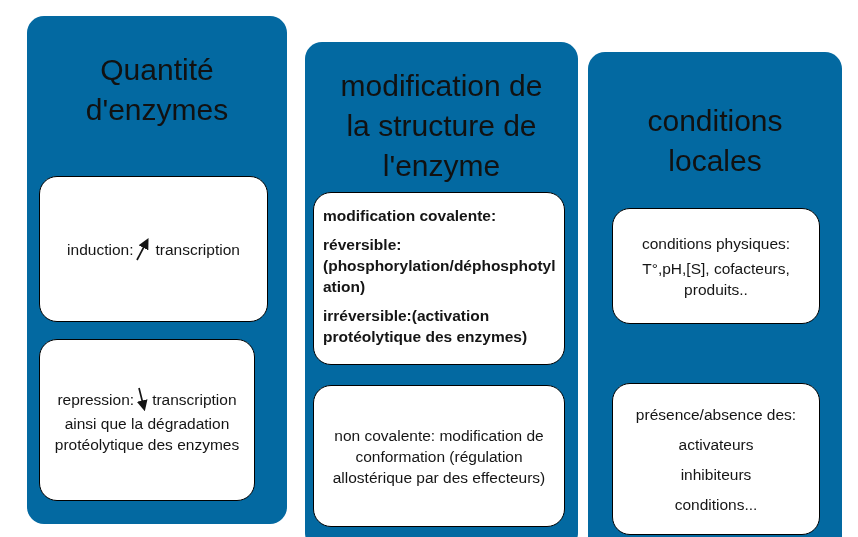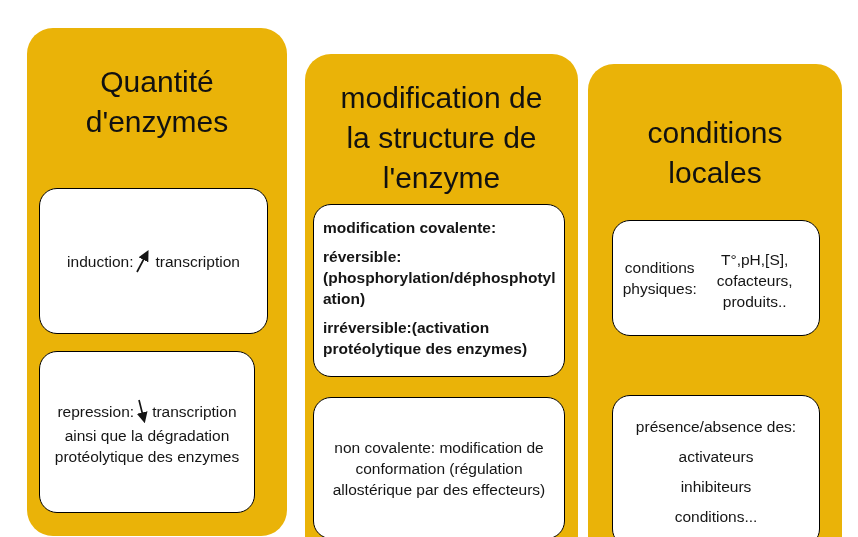--- a/index.html
+++ b/index.html
@@ -7,24 +7,24 @@
     position: relative;
     width: 858px;
     height: 537px;
     background: #ffffff;
     font-family: "Liberation Sans", sans-serif;
     color: #151515;
     overflow: hidden;
   }
   .col {
     position: absolute;
-    top: 28px;
+    top: 16px;
     height: 508px;
-    background: #eab308;
-    border-radius: 26px;
+    background: #0369a1;
+    border-radius: 17px;
   }
   .col-1 { left: 27px;  width: 260px; }
   .col-2 { left: 305px; width: 273px; margin-top: 26px; }
   .col-3 { left: 588px; width: 254px; margin-top: 36px; }
 
   .col-title {
     margin: 0 auto;
     font-size: 30px;
     font-weight: 400;
     line-height: 40px;
@@ -58,21 +58,21 @@
   
   .box-c2b1 { left: 8px; top: 150px; width: 252px; height: 173px;
               padding: 12px 8px 8px 9px; overflow-wrap: break-word; font-weight: bold; }
   .box-c2b1 p + p { margin-top: 8px; }
   .box-c2b2 { left: 8px; top: 343px; width: 252px; height: 142px;
               display: flex; align-items: center; justify-content: center;
               text-align: center; padding: 0 10px; }
 
   
   .box-c3b1 { left: 24px; top: 156px; width: 208px; height: 116px;
-              display: flex; flex-direction: row; align-items: center;
+              display: flex; flex-direction: column; align-items: center;
               justify-content: center; text-align: center; padding: 2px 8px; }
   .box-c3b1 p + p { margin-top: 4px; }
   .box-c3b2 { left: 24px; top: 331px; width: 208px; height: 152px;
               display: flex; flex-direction: column; align-items: center;
               justify-content: center; text-align: center; }
   .box-c3b2 p + p { margin-top: 9px; }
 </style>
 </head>
 <body>
 

